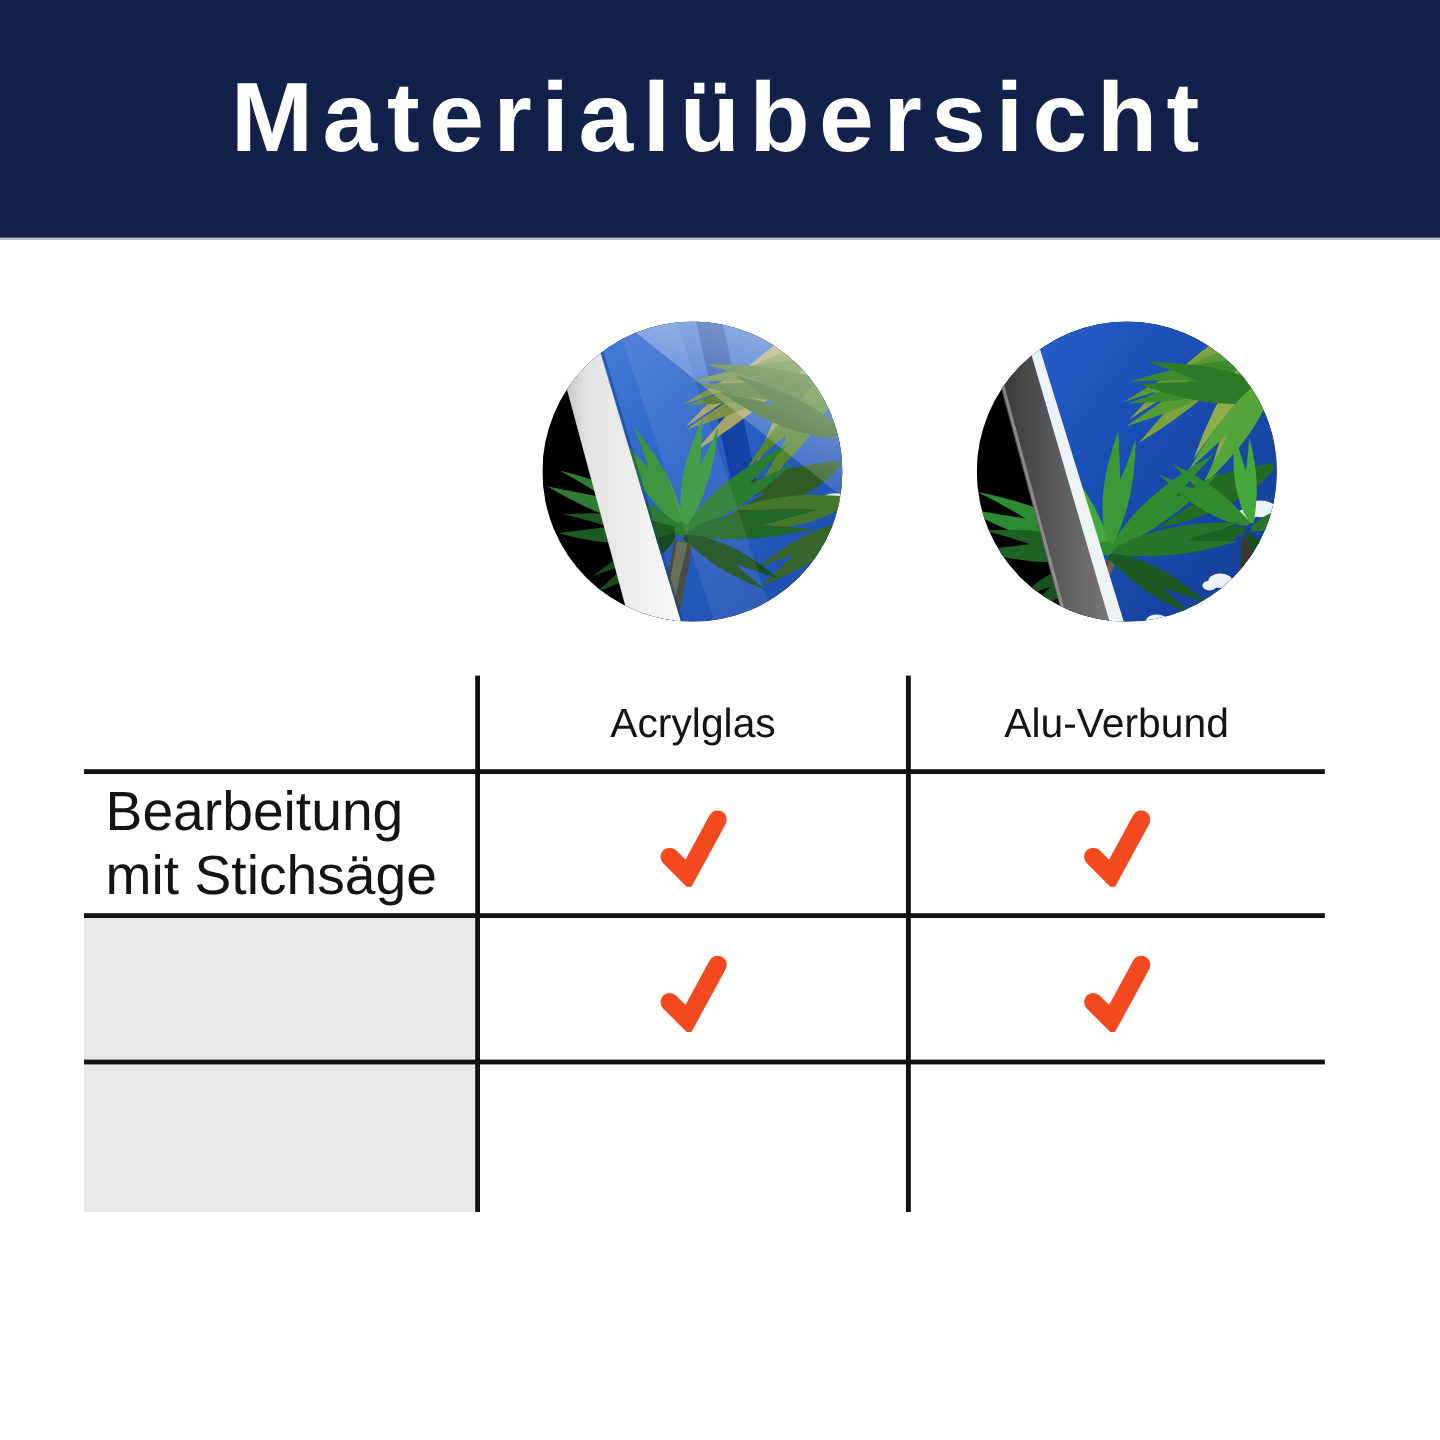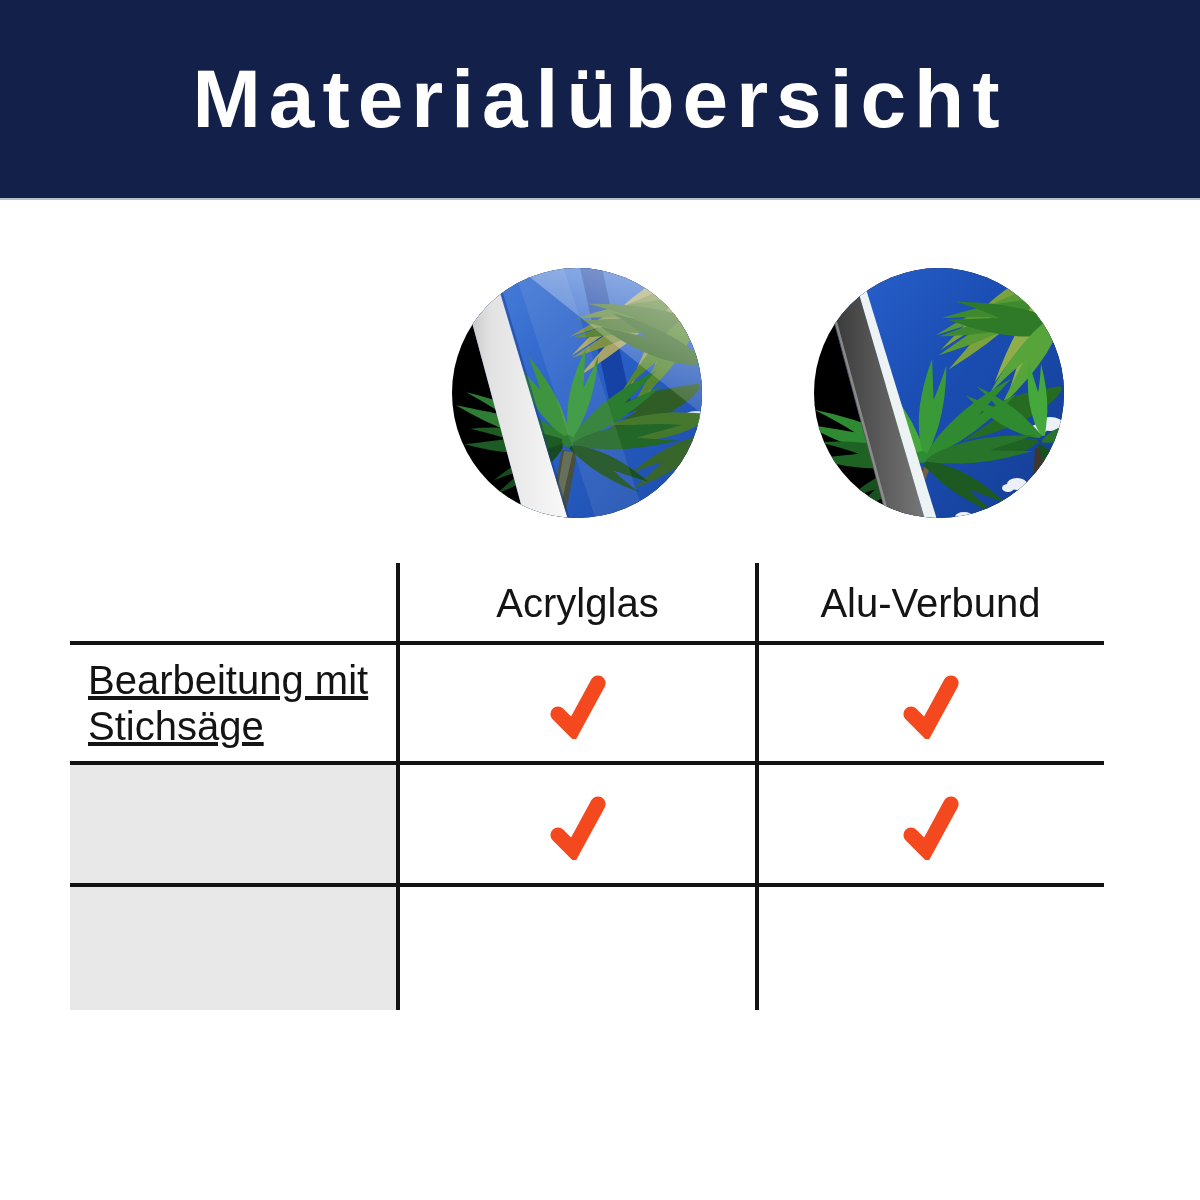--- a/index.html
+++ b/index.html
@@ -30,22 +30,22 @@
   .sample.s2{left:814px; top:268px;}
   
   .mtable{
     position:absolute; left:70px; top:563px; width:1034px; height:447px;
     display:grid;
     grid-template-columns:328px 359px 347px;
     grid-template-rows:80px 120px 122px 125px;
   }
   .cell{position:relative; display:flex; align-items:center; justify-content:center;}
   .cell.label{justify-content:flex-start; padding-left:18px; box-sizing:border-box;
-    font-size:40px; line-height:1.16; color:var(--table-text,#141414);text-decoration:underline;}
-  .cell.colhead{font-size:40px; color:var(--table-text,#141414);text-align:center;}
+    font-size:46px; line-height:1.16; color:var(--table-text,#141414);}
+  .cell.colhead{font-size:34px; color:var(--table-text,#141414);text-align:center;}
   .cell.value{padding-top:8px; box-sizing:border-box;}
   .cell .mark{display:none;}
   .cell.checked .mark{display:block;}
   .cell.disabled{background:var(--disabled-cell,#E8E8E8);}
   .gridline{position:absolute; background:var(--grid-line,#121212);}
   .vl{top:0; width:4px; height:447px;}
   .vl.v1{left:326px;} .vl.v2{left:685px;}
   .hl{left:0; width:1034px; height:4px;}
   .hl.h1{top:78px;} .hl.h2{top:198px;} .hl.h3{top:320px;}
 </style>

